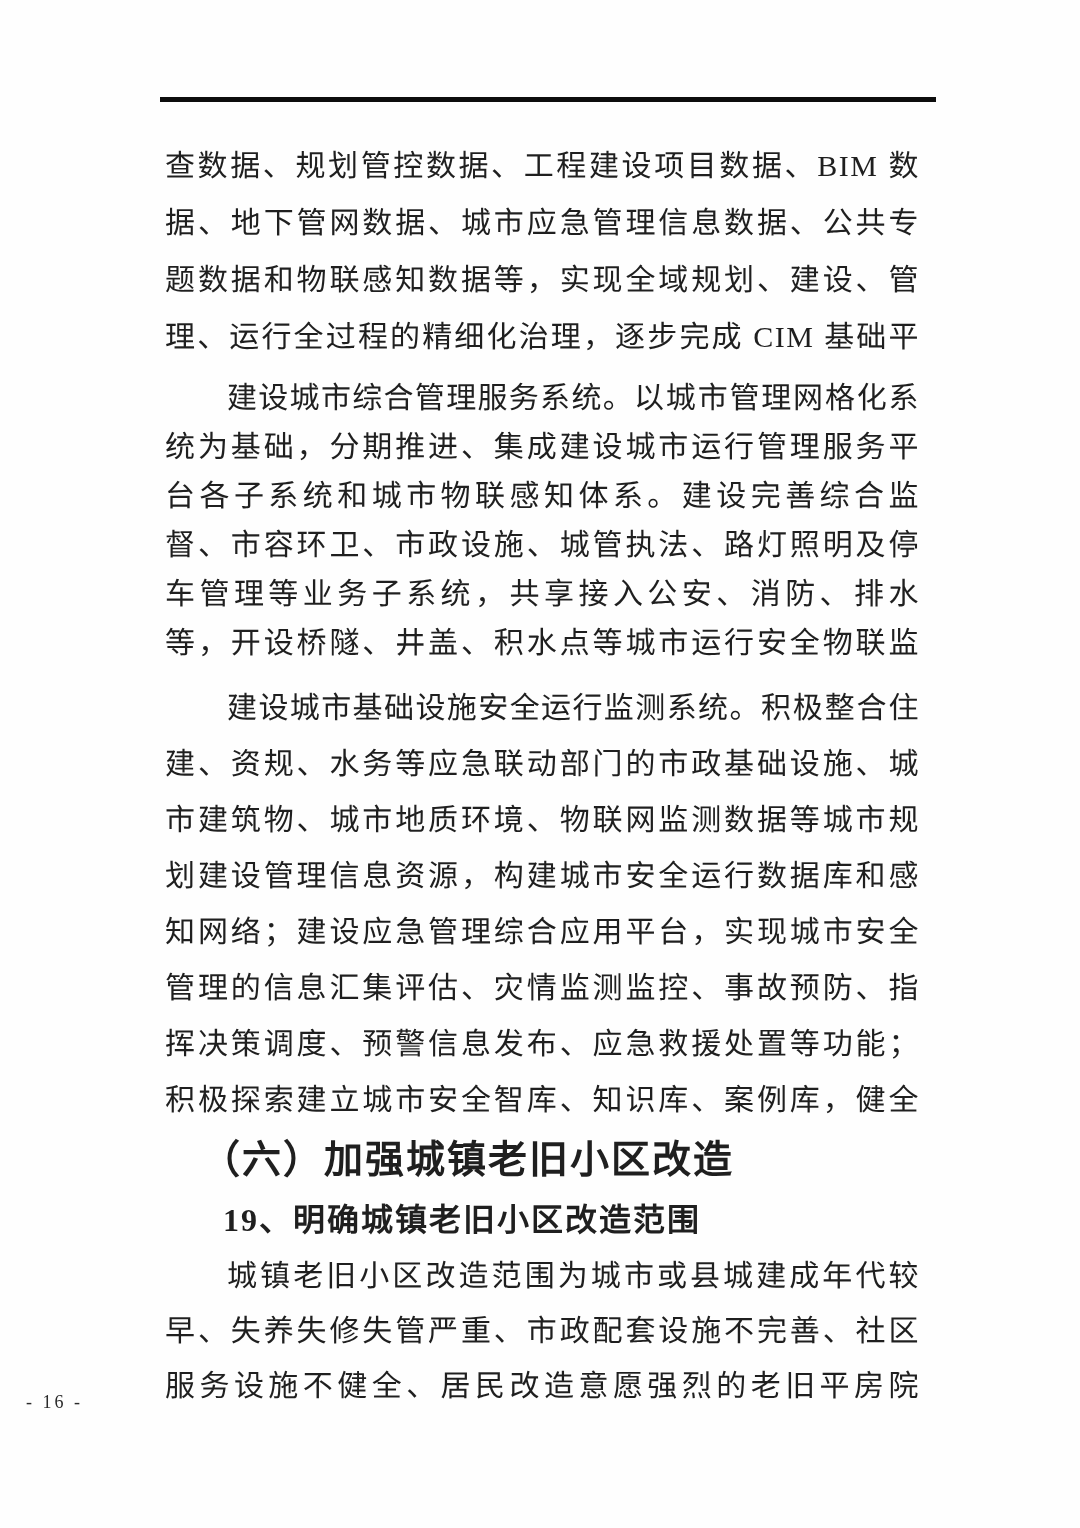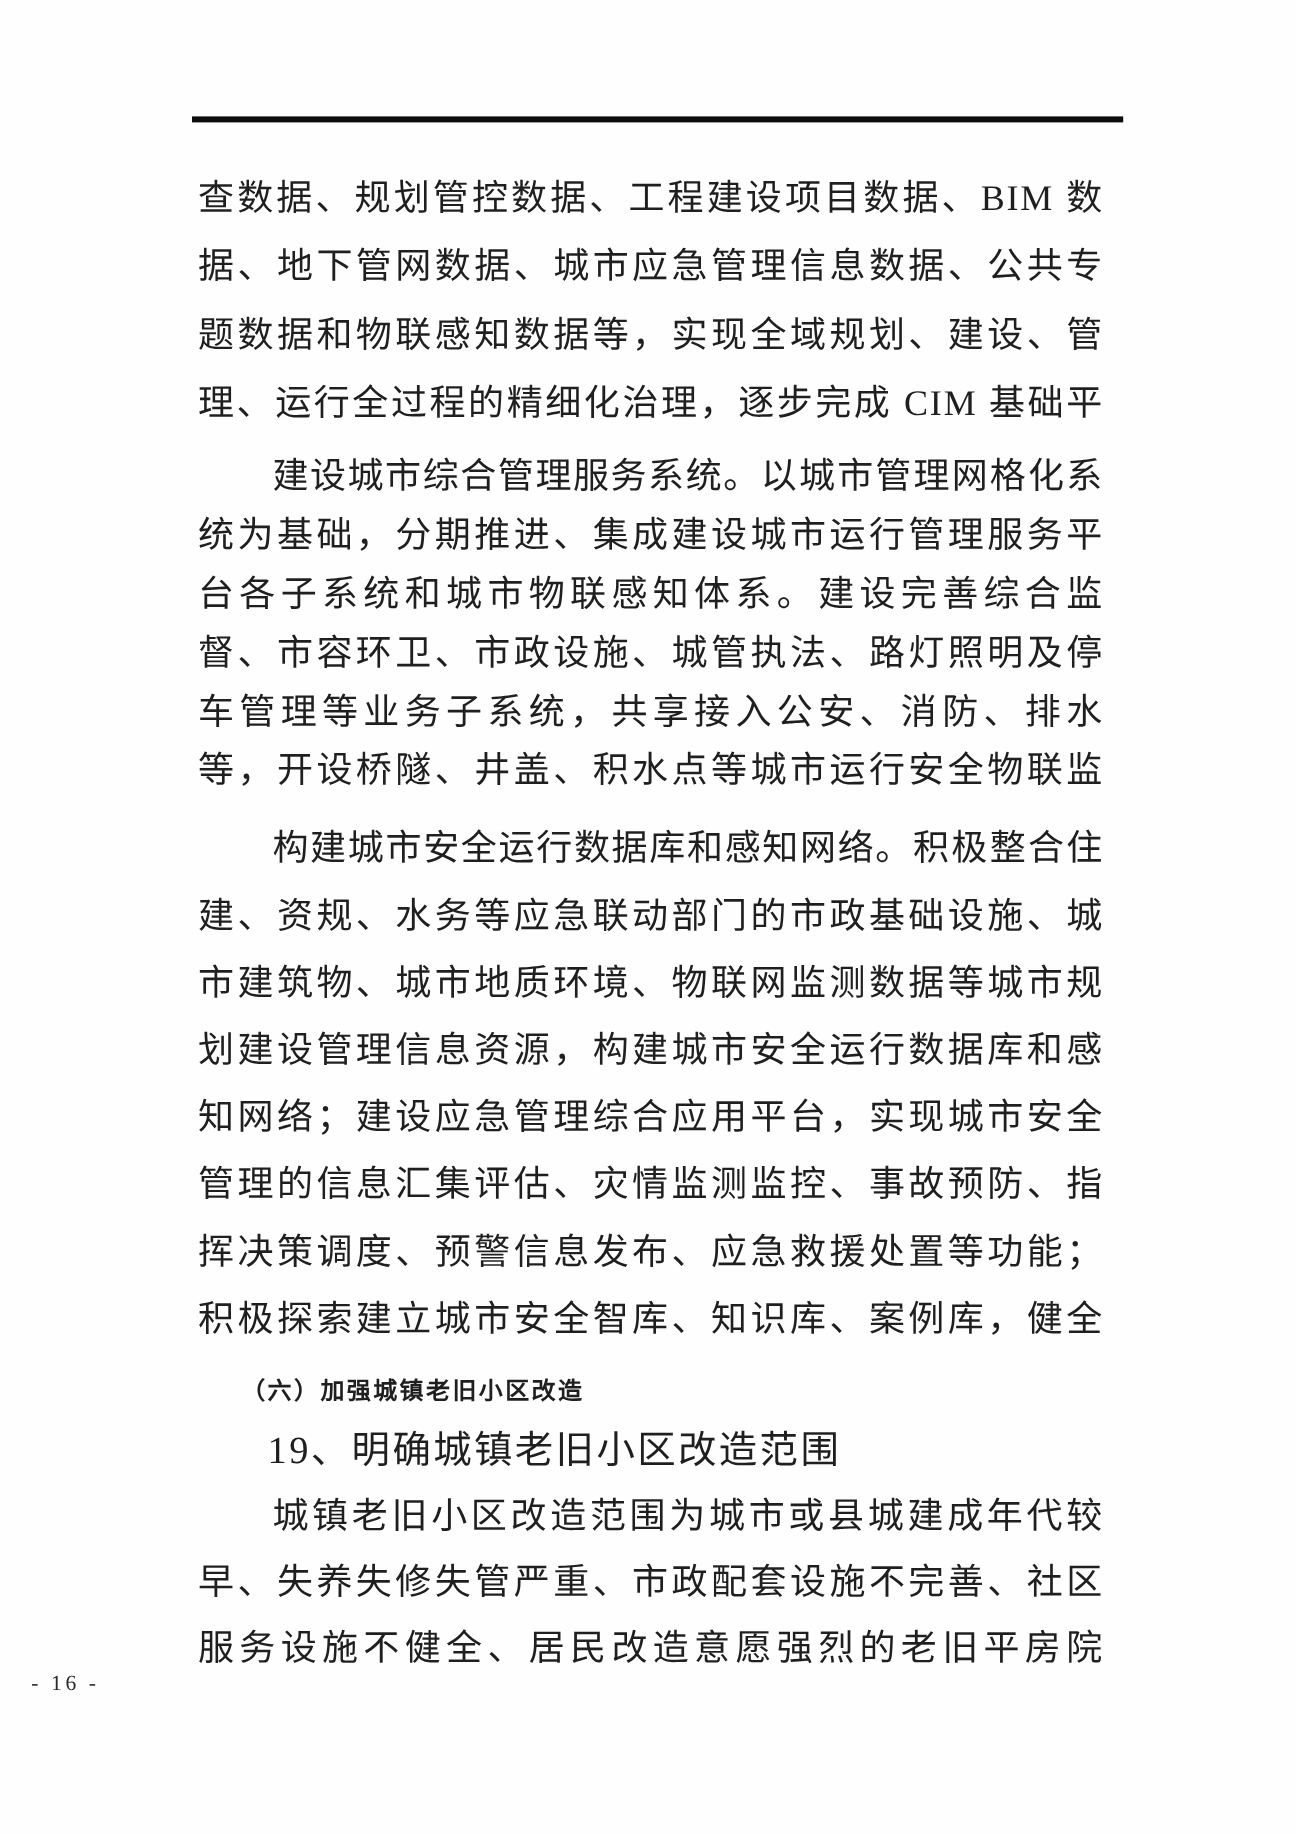--- a/index.html
+++ b/index.html
@@ -31,29 +31,29 @@
     letter-spacing: 1.5px;
   }
   .content p { margin: 0; overflow: hidden; }
   .para-cont   { line-height: 57px; height: 228px; margin-bottom: 8px !important; }
   .para-mgmt   { line-height: 49px; height: 295px; margin-bottom: 12px !important; }
   .para-infra  { line-height: 56px; height: 448px; }
   .para-indent { text-indent: 62px; }
   .lead-bold { font-weight: normal; letter-spacing: 1px; }
   .h-section {
     margin: 10px 0 4px 36px;
-    font-size: 20px;
+    font-size: 39px;
     font-weight: bold;
     line-height: 44px;
     letter-spacing: 2px;
   }
   .h-item {
-    margin: 4px 0 6px 58px;
+    margin: 16px 0 6px 58px;
     font-size: 32px;
-    font-weight: normal;
+    font-weight: bold;
     line-height: 44px;
     letter-spacing: 2px;
   }
   .para-scope { line-height: 55px; height: 165px; }
   .footer-pagenum {
     position: absolute;
     left: 0;
     top: 1392px;
     width: 1060px;
     text-align: left;
@@ -70,21 +70,21 @@
 <div class="page">
 
   <div class="header-rule"></div>
 
   <div class="content">
 
     <p class="para-cont"><span>查数据、规划管控数据、工程建设项目数据、BIM 数据、地下管网数据、城市应急管理信息数据、公共专题数据和物联感知数据等，实现全域规划、建设、管理、运行全过程的精细化治理，逐步完成 CIM 基础平台建设及三维模型全覆盖。</span></p>
 
     <p class="para-mgmt para-indent"><b class="lead-bold">建设城市综合管理服务系统。</b><span>以城市管理网格化系统为基础，分期推进、集成建设城市运行管理服务平台各子系统和城市物联感知体系。建设完善综合监督、市容环卫、市政设施、城管执法、路灯照明及停车管理等业务子系统，共享接入公安、消防、排水等，开设桥隧、井盖、积水点等城市运行安全物联监测，形成城市管理服务和运行安全并重的综合性、智能化协同管理系统。</span></p>
 
-    <p class="para-infra para-indent"><b class="lead-bold">构建城市安全运行数据库和感知网络。</b><span>积极整合住建、资规、水务等应急联动部门的市政基础设施、城市建筑物、城市地质环境、物联网监测数据等城市规划建设管理信息资源，构建城市安全运行数据库和感知网络；建设应急管理综合应用平台，实现城市安全管理的信息汇集评估、灾情监测监控、事故预防、指挥决策调度、预警信息发布、应急救援处置等功能；积极探索建立城市安全智库、知识库、案例库，健全辅助决策机制，实现城市安全管理由“以治为主”向“以防为主”转变。</span></p>
+    <p class="para-infra para-indent"><b class="lead-bold">建设城市基础设施安全运行监测系统。</b><span>积极整合住建、资规、水务等应急联动部门的市政基础设施、城市建筑物、城市地质环境、物联网监测数据等城市规划建设管理信息资源，构建城市安全运行数据库和感知网络；建设应急管理综合应用平台，实现城市安全管理的信息汇集评估、灾情监测监控、事故预防、指挥决策调度、预警信息发布、应急救援处置等功能；积极探索建立城市安全智库、知识库、案例库，健全辅助决策机制，实现城市安全管理由“以治为主”向“以防为主”转变。</span></p>
 
     <div class="h-section">（六）加强城镇老旧小区改造</div>
 
     <div class="h-item">19、明确城镇老旧小区改造范围</div>
 
     <p class="para-scope para-indent"><span>城镇老旧小区改造范围为城市或县城建成年代较早、失养失修失管严重、市政配套设施不完善、社区服务设施不健全、居民改造意愿强烈的老旧平房院落、危旧楼房、老旧小区等。重点保障房屋</span></p>
 
   </div>
 
   <div class="footer-pagenum">- 16 -</div>

